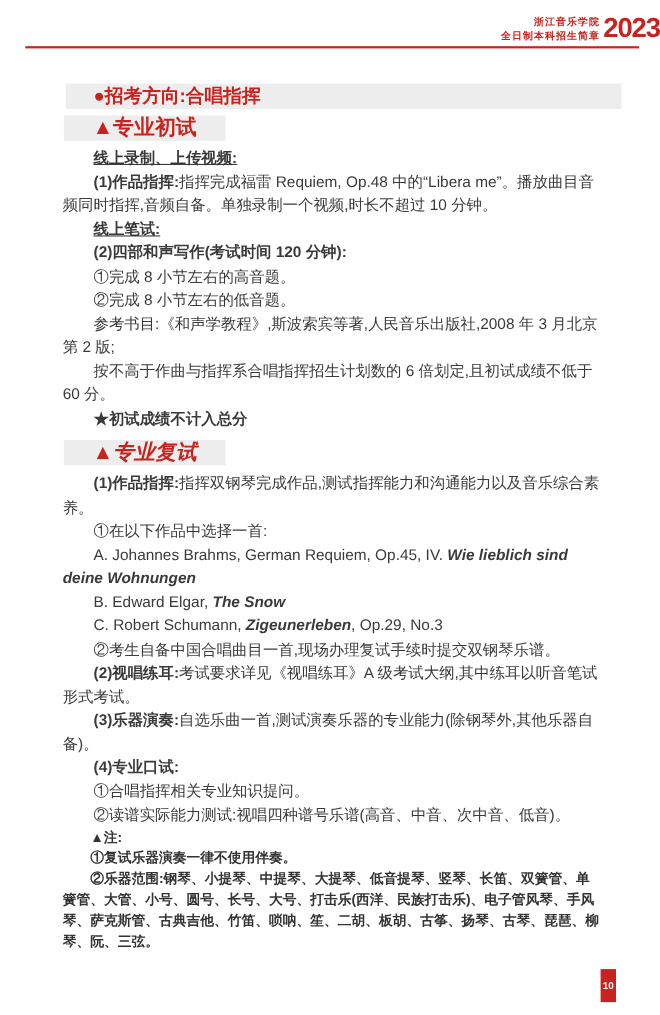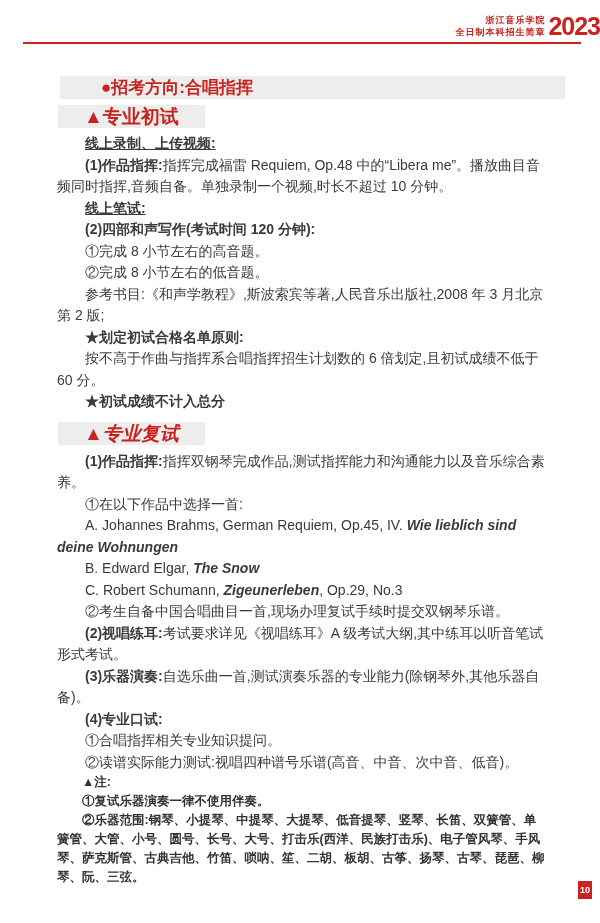--- a/index.html
+++ b/index.html
@@ -13,43 +13,43 @@
   .header-right { display:flex; justify-content:flex-end; align-items:center; }
   .header-titles { text-align:right; color:#c8231e; font-weight:bold; font-size:9px; line-height:11.5px; letter-spacing:1px; }
   .header-year { color:#c8231e; font-weight:bold; font-size:25px; line-height:25px; letter-spacing:-1px; margin-left:3px; }
   .header-rule { height:2px; background:#c8231e; margin:3px 19px 0 23px; }
 
   
   .content { padding:0 55px 0 57px; margin-top:32px; }
 
   .title-bar {
     position:relative; left:3px; width:505px; box-sizing:border-box;
-    height:23px; line-height:23px; padding-left:41px;
+    height:23px; line-height:23px; padding-left:25px;
     background:#ededed; color:#c8231e; font-weight:bold; font-size:17px;
     margin-bottom:6px; white-space:nowrap;
   }
   .sub-bar-row { margin:4px 0 5px; }
   .sub-bar-row.second { margin:9px 0 6px;font-style:italic; }
   .sub-bar {
     display:inline-block; position:relative; left:1px;
     height:23px; line-height:23px; padding:0 26px 0 26px;
     background:#ededed; color:#c8231e; font-weight:bold; font-size:19px;
     white-space:nowrap;
   }
 
   .para { margin:0; text-indent:2em; font-size:14px; line-height:21.5px; }
   .para.note { font-size:12.5px; line-height:19px; font-weight:bold; color:#333333; }
   .rb { font-weight:bold; }
   .ru { text-decoration:underline; }
   .ri { font-style:italic; }
 
   .page-badge {
-    position:absolute; left:546px; top:881px; width:14px; height:18px;
+    position:absolute; left:546px; top:881px; width:14px; height:30px;
     background:#c8231e; color:#ffffff; font-size:9px; font-weight:bold;
-    display:flex; align-items:center; justify-content:center;margin-left:32px;
+    display:flex; align-items:center; justify-content:center;
   }
 </style>
 </head>
 <body>
 
 <div class="page">
 
   <header class="page-header">
     <div class="header-right">
       <div class="header-titles">
@@ -74,21 +74,20 @@
     </div>
 
     <div>
         <p class="para"><span class="rb ru">线上录制、上传视频:</span></p>
         <p class="para"><span class="rb">(1)作品指挥:</span><span>指挥完成福雷 Requiem, Op.48 中的“Libera me”。播放曲目音频同时指挥,音频自备。单独录制一个视频,时长不超过 10 分钟。</span></p>
         <p class="para"><span class="rb ru">线上笔试:</span></p>
         <p class="para"><span class="rb">(2)四部和声写作(考试时间 120 分钟):</span></p>
         <p class="para"><span>①完成 8 小节左右的高音题。</span></p>
         <p class="para"><span>②完成 8 小节左右的低音题。</span></p>
         <p class="para"><span>参考书目:《和声学教程》,斯波索宾等著,人民音乐出版社,2008 年 3 月北京第 2 版;</span></p>
-        <p class="para"><span class="rb">★划定初试合格名单原则:</span></p>
         <p class="para"><span>按不高于作曲与指挥系合唱指挥招生计划数的 6 倍划定,且初试成绩不低于 60 分。</span></p>
         <p class="para"><span class="rb">★初试成绩不计入总分</span></p>
       </div>
 
     <div class="sub-bar-row second">
       <div class="sub-bar">
         <span>▲</span><span>专业复试</span>
       </div>
     </div>
 

